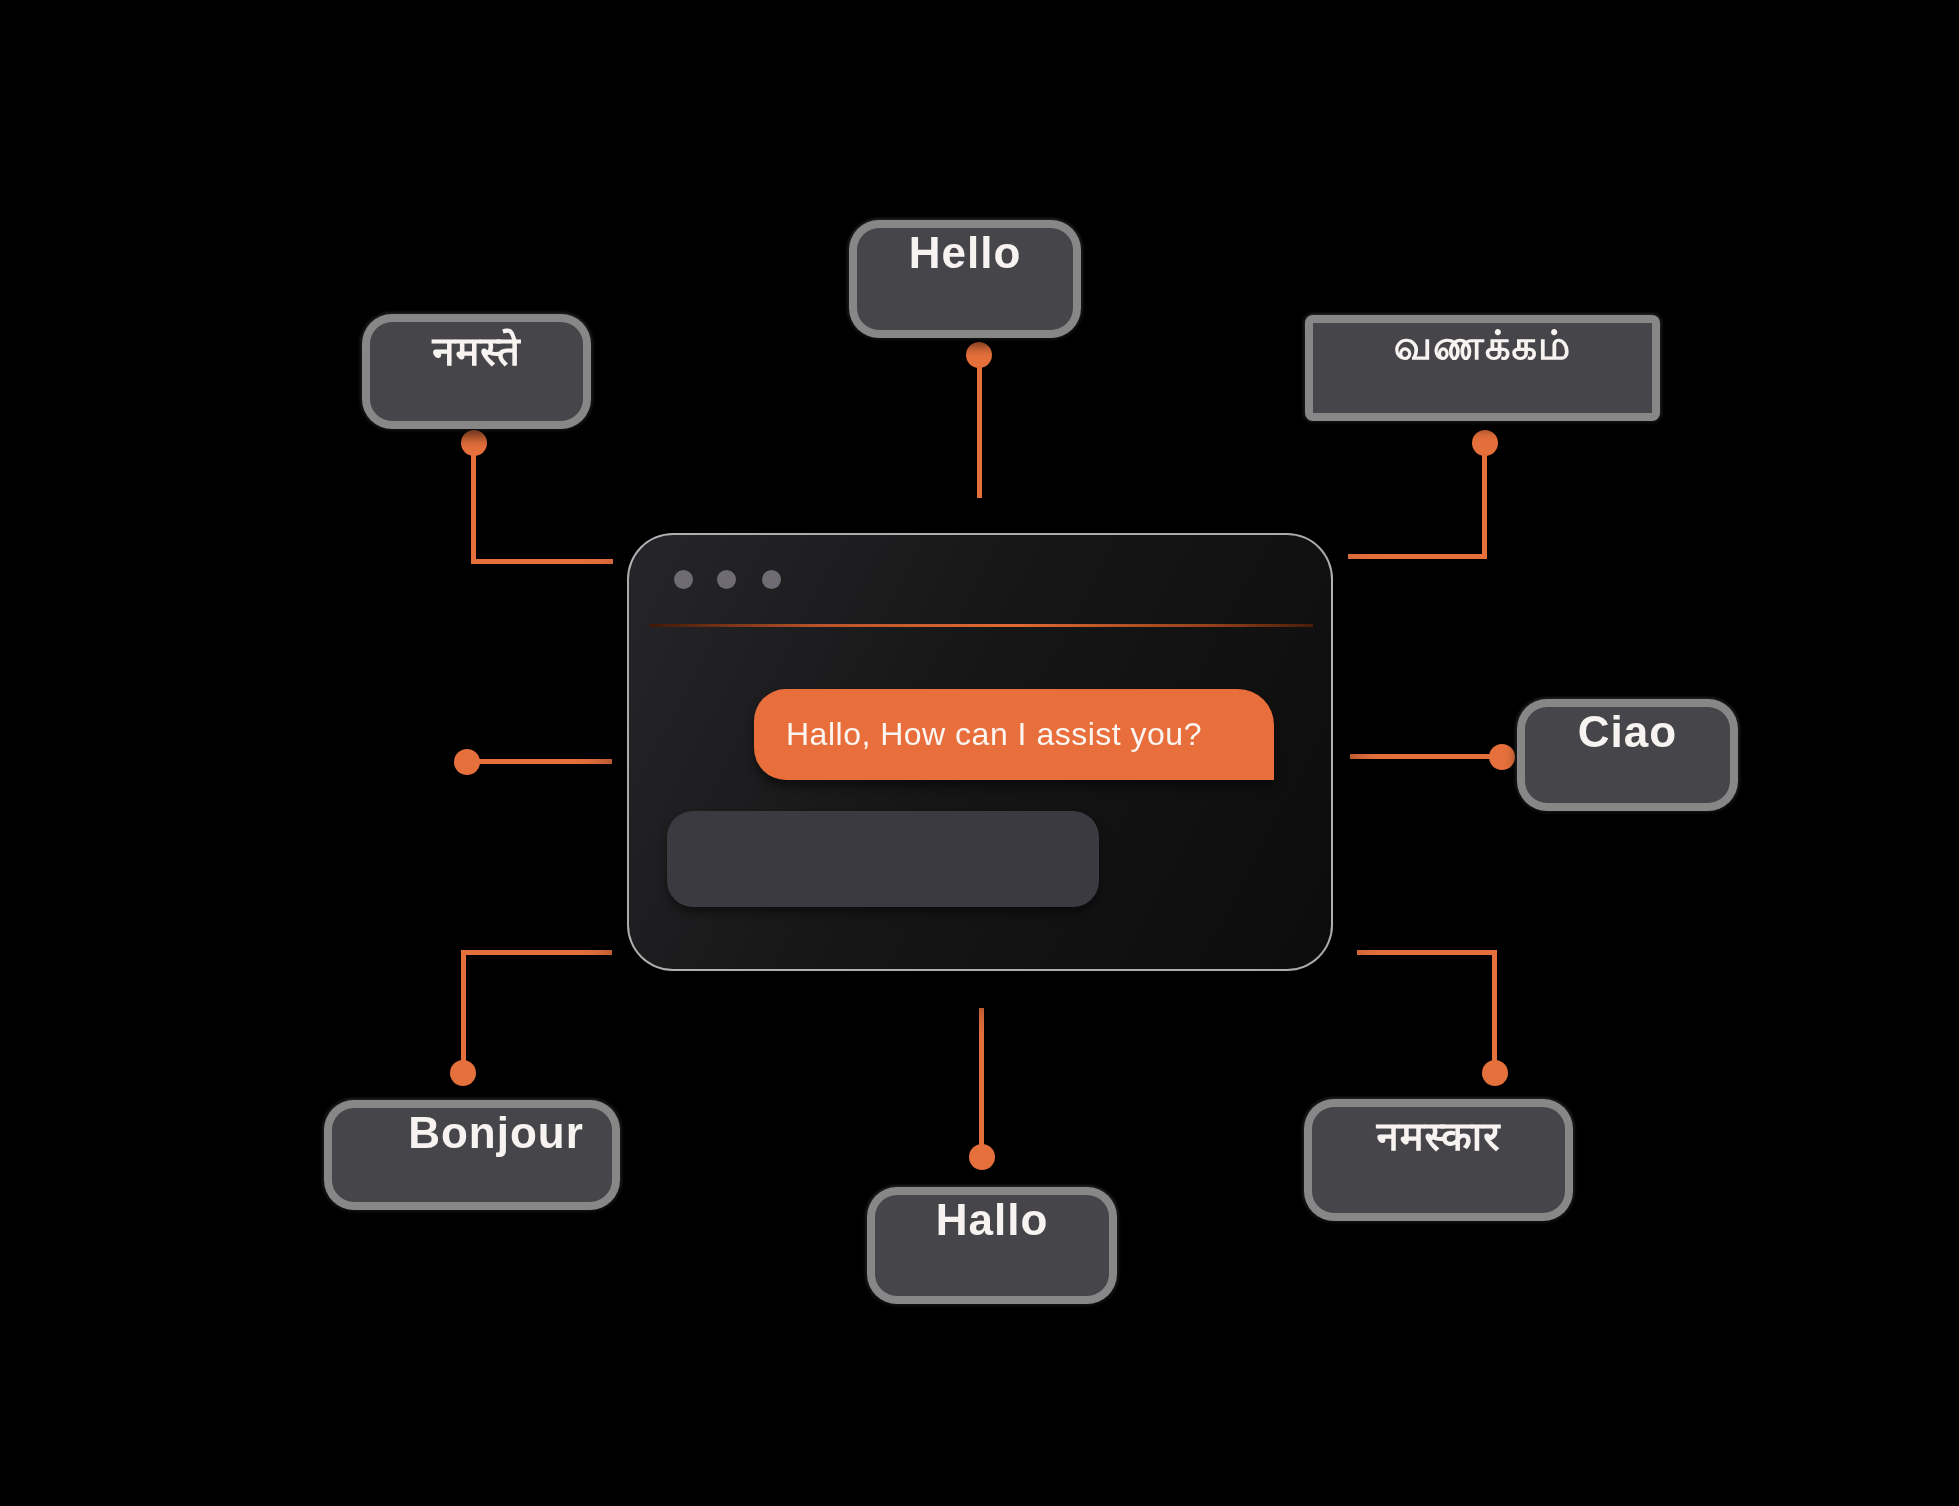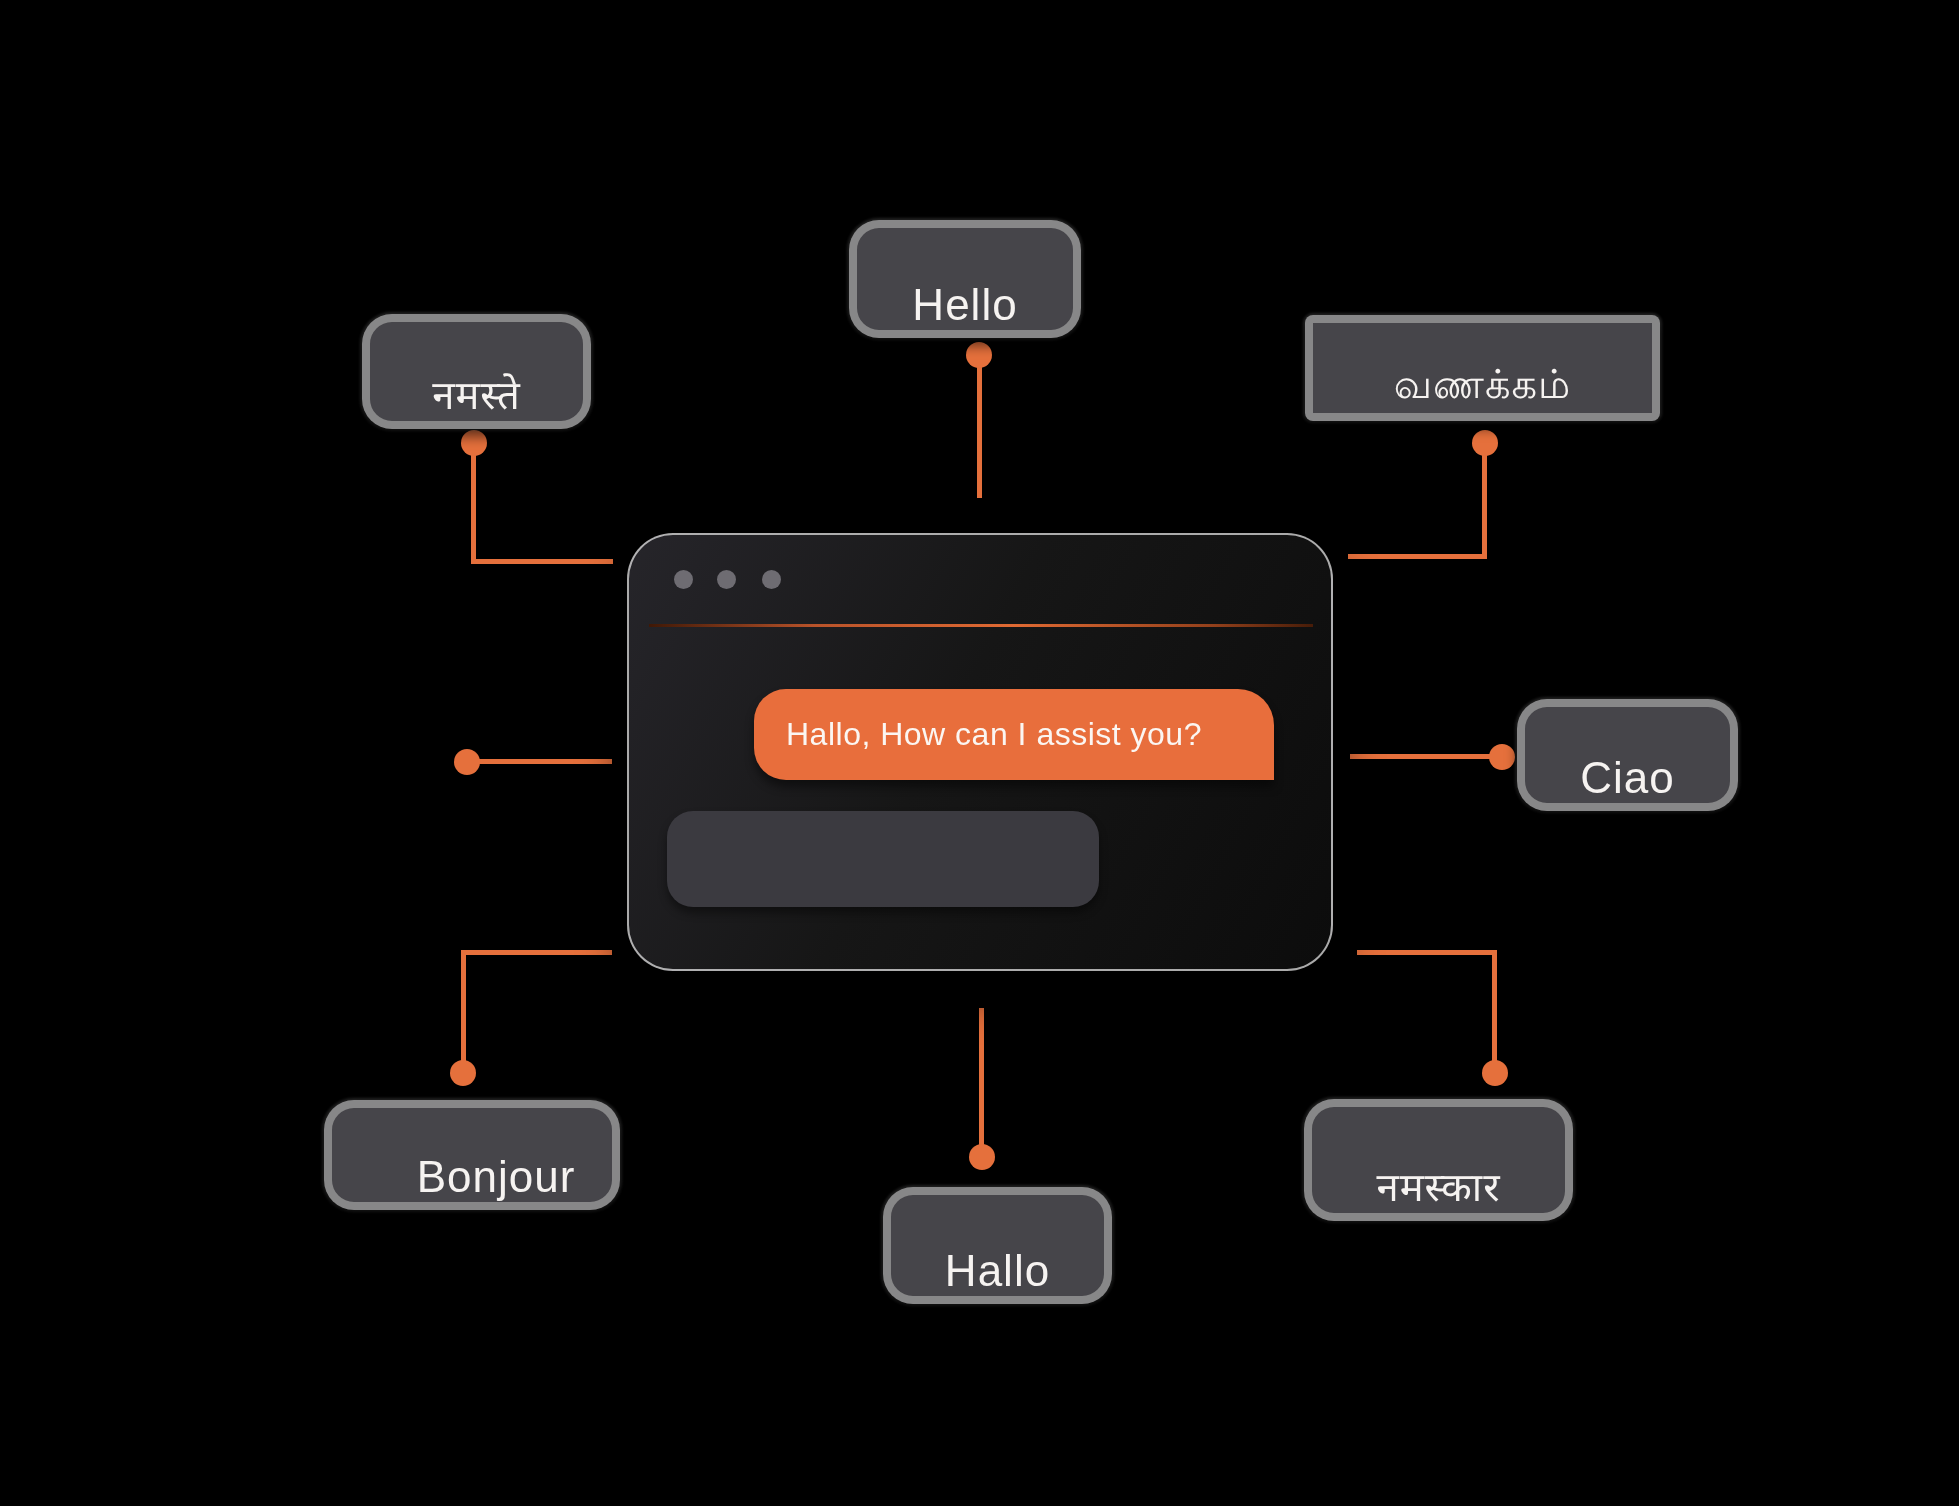--- a/index.html
+++ b/index.html
@@ -18,38 +18,38 @@
   #canvas{
     position:relative;
     width:1959px;height:1506px;
     background:var(--background);
     overflow:hidden;
   }
 
   
   .pill{
     position:absolute;
-    display:flex;align-items:flex-end;justify-content:center;
+    display:flex;align-items:flex-start;justify-content:center;
     background:var(--pill-background);
     border:8px solid rgba(141,141,141,0.92);
     border-radius:30px;
     box-shadow:0 8px 12px rgba(0,0,0,0.55), 0 0 3px 2px rgba(141,141,141,0.25);
     color:var(--text);
     font-size:44px;
     letter-spacing:1px;
-    font-weight:400;
+    font-weight:700;
   }
   .pill.indic{font-size:40px;}
   .pill-top-center   {left:849px; top:220px; width:232px; height:118px;}
   .pill-top-left     {left:362px; top:314px; width:229px; height:115px;}
   .pill-top-right    {left:1305px;top:315px; width:355px; height:106px;border-radius:8px;}
   .pill-mid-left     {left:224px; top:700px; width:224px; height:110px;}
   .pill-mid-right    {left:1517px;top:699px; width:221px; height:112px;}
   .pill-bottom-left  {left:324px; top:1100px;width:296px; height:110px;padding-left:48px;}
-  .pill-bottom-center{left:867px; top:1187px;width:229px; height:117px;margin-left:16px;}
+  .pill-bottom-center{left:867px; top:1187px;width:250px; height:117px;}
   .pill-bottom-right {left:1304px;top:1099px;width:269px; height:122px;}
 
   
   .conn{position:absolute;background:var(--accent-orange);}
   .dot{
     position:absolute;width:26px;height:26px;border-radius:50%;
     background:var(--accent-orange);
   }
   .c-hello-line   {left:977px; top:366px; width:5px;  height:132px;}
   .d-hello        {left:966px; top:342px;}

